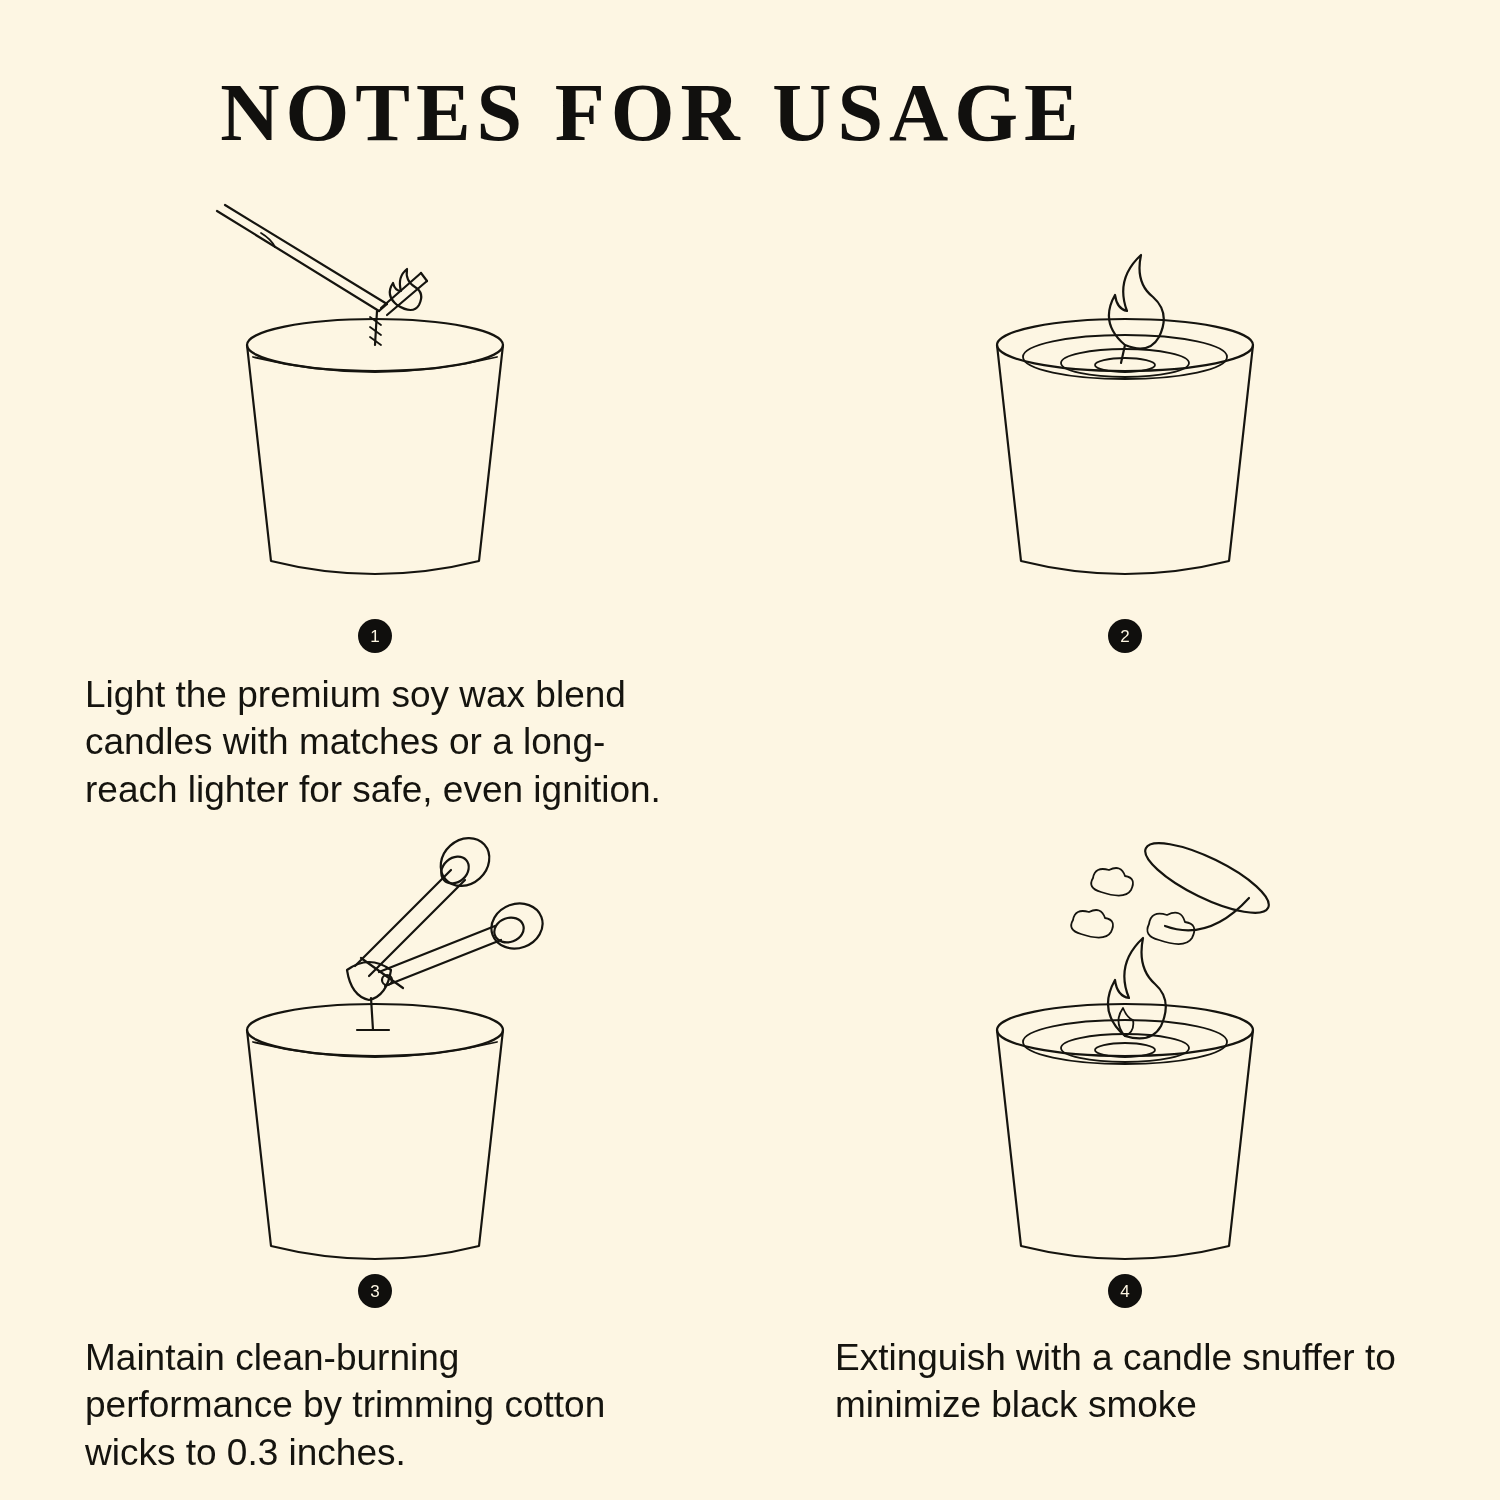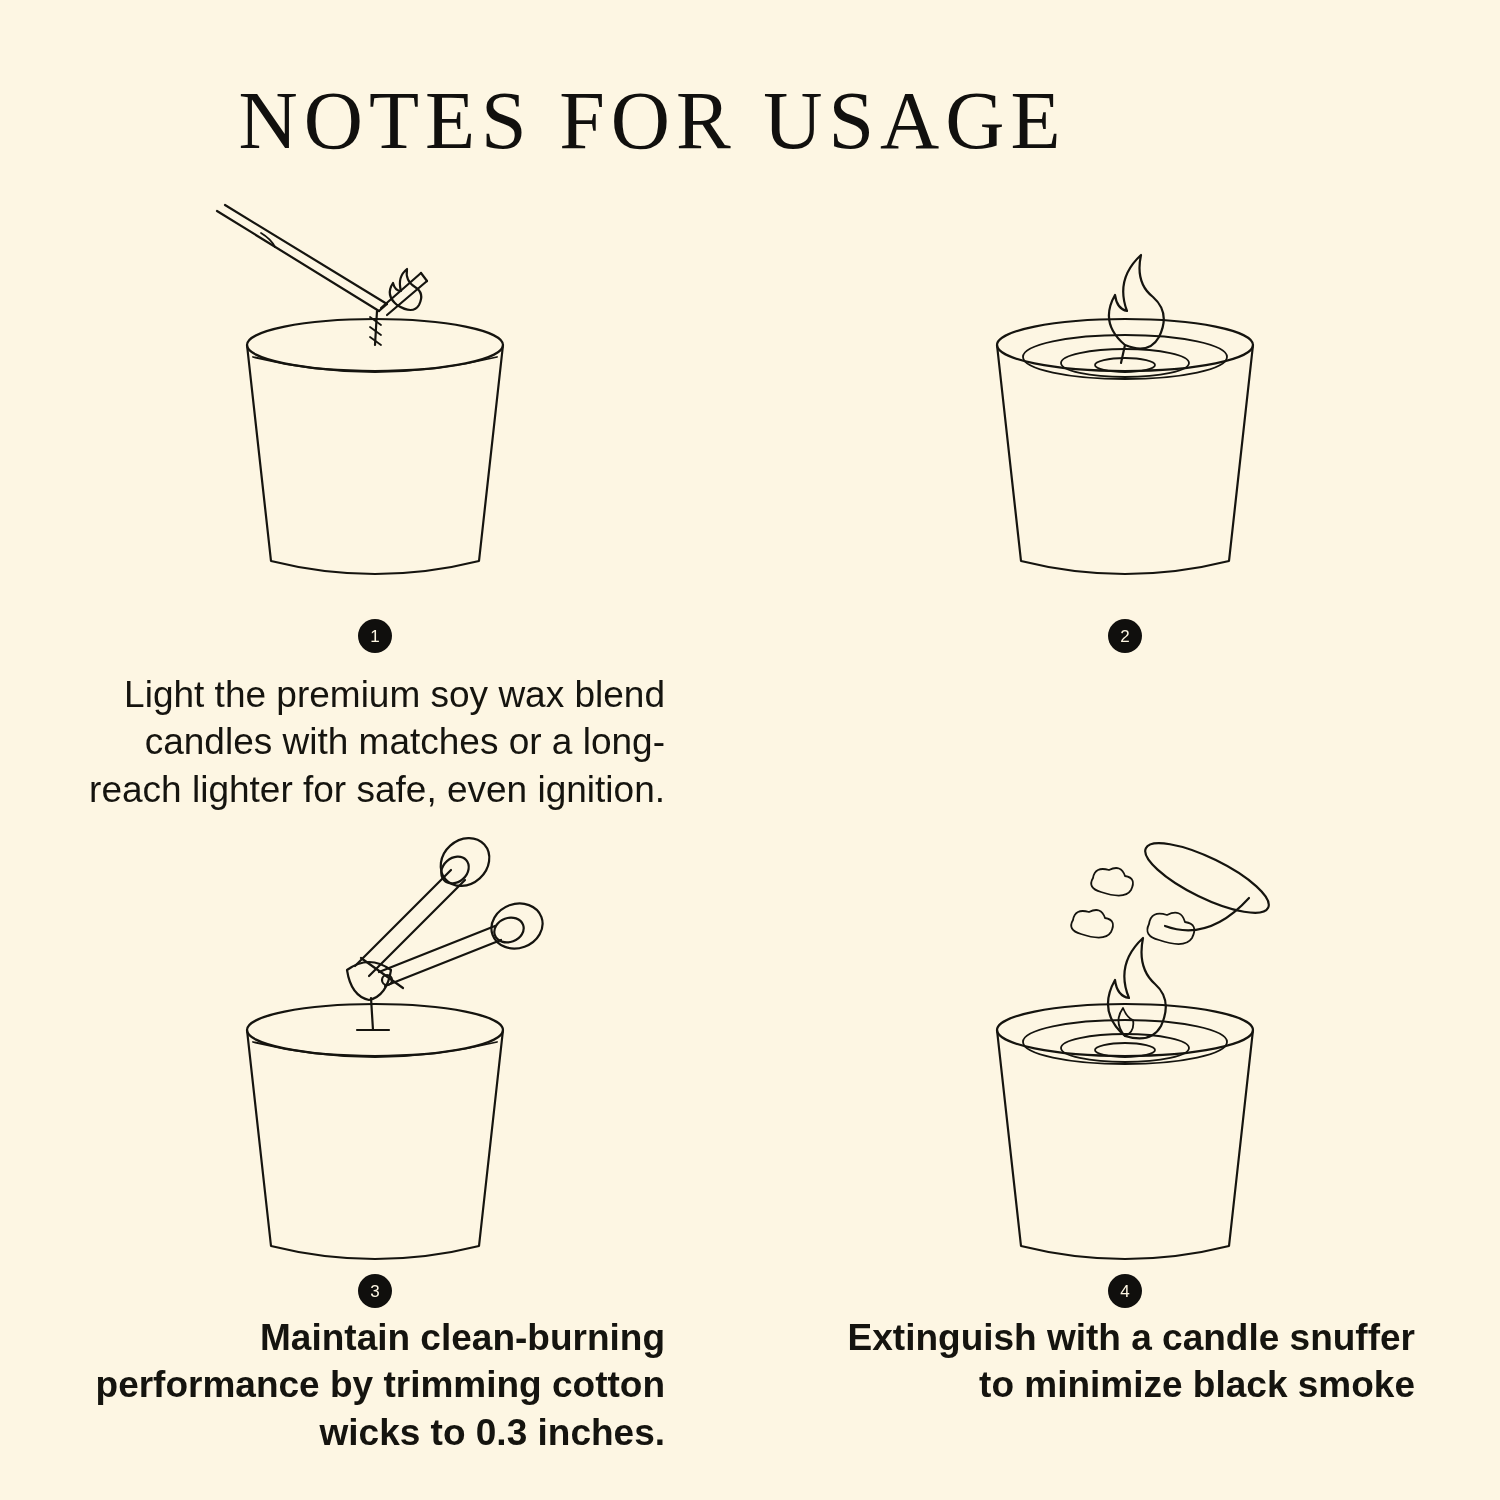--- a/index.html
+++ b/index.html
@@ -23,23 +23,22 @@
   .title {
     position: absolute;
     top: 72px;
     left: 0;
     width: 1305px;
     text-align: center;
     font-family: "Liberation Serif", serif;
     font-size: 82px;
     letter-spacing: 6px;
     color: #11100e;
-    font-weight: 400;
+    font-weight: 700;
     line-height: 1;
-    margin-top: 8px;
   }
   .grid {
     position: absolute;
     top: 190px;
     left: 0;
     width: 1500px;
     height: 1310px;
     display: grid;
     grid-template-columns: 1fr 1fr;
     grid-template-rows: 1fr 1fr;
@@ -71,29 +70,28 @@
     font-family: "Liberation Sans", sans-serif;
     display: flex;
     align-items: center;
     justify-content: center;
     margin-top: 14px;
     line-height: 1;
   }
   .caption {
     margin-top: 18px;
     width: 580px;
-    text-align: right;
+    text-align: left;
     font-size: 37px;
     line-height: 1.28;
     color: #15140f;
     font-family: "Liberation Sans", sans-serif;
   }
   .cell-3 .caption, .cell-4 .caption {
-    margin-top: 6px;
-    font-weight: bold;
+    margin-top: 26px;
   }
   .stroke {
     fill: none;
     stroke: #15140f;
     stroke-width: 2.2;
     stroke-linecap: round;
     stroke-linejoin: round;
   }
   .stroke-thin {
     fill: none;

